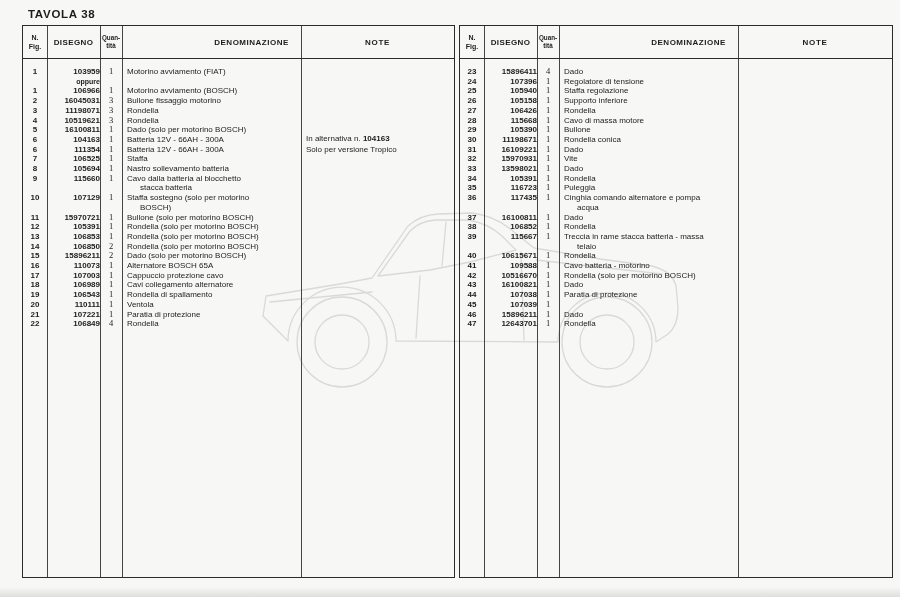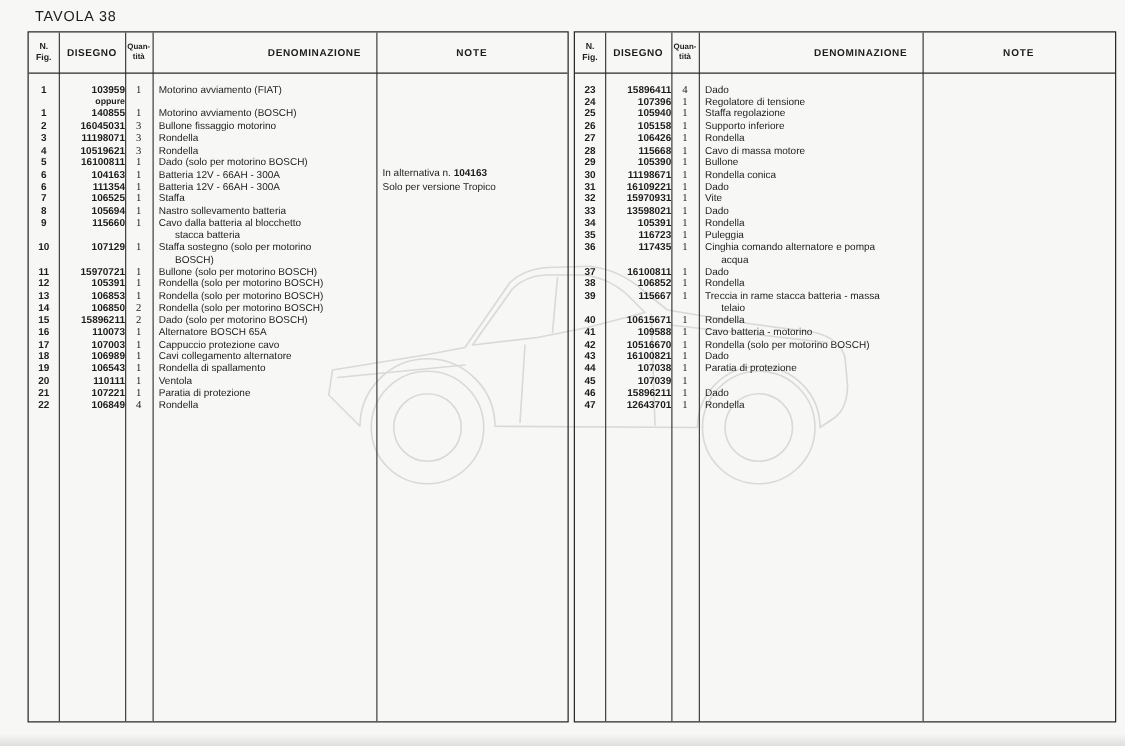--- a/index.html
+++ b/index.html
@@ -6,21 +6,21 @@
   body{
     width:900px;height:597px;position:relative;overflow:hidden;
     background:var(--paper,#f7f7f5);
     color:var(--ink,#1c1c1c);
     font-family:"Liberation Sans",sans-serif;
     -webkit-font-smoothing:antialiased;
   }
   .watermark{position:absolute;left:0;top:0;z-index:0;}
   .title{
     position:absolute;left:28px;top:8px;z-index:2;
-    font-size:11.5px;font-weight:normal;letter-spacing:.7px;
+    font-size:11.5px;font-weight:bold;letter-spacing:.7px;
   }
   .ptable{
     position:absolute;top:25px;height:553px;box-sizing:border-box;
     border:1.7px solid var(--line,#2b2b2b);z-index:1;background:transparent;
   }
   #t-left{left:22px;width:433px;}
   #t-right{left:459px;width:434px;}
   .vline{position:absolute;top:0;bottom:0;width:1px;background:#454545;}
   .vl1{left:24px}.vl2{left:77px}.vl3{left:99px}.vl4{left:278px}
   .thead{
@@ -96,21 +96,21 @@
   </div>
   <div class="rows">
       <div class="trow">
         <span class="c-fig">1</span>
         <div class="c-dis">103959<div class="sub">oppure</div></div>
         <span class="c-qty">1</span>
         <div class="c-den">Motorino avviamento (FIAT)</div>
       </div>
       <div class="trow">
         <span class="c-fig">1</span>
-        <div class="c-dis">140855</div>
+        <div class="c-dis">106966</div>
         <span class="c-qty">1</span>
         <div class="c-den">Motorino avviamento (BOSCH)</div>
       </div>
       <div class="trow">
         <span class="c-fig">2</span>
         <div class="c-dis">16045031</div>
         <span class="c-qty">3</span>
         <div class="c-den">Bullone fissaggio motorino</div>
       </div>
       <div class="trow">

